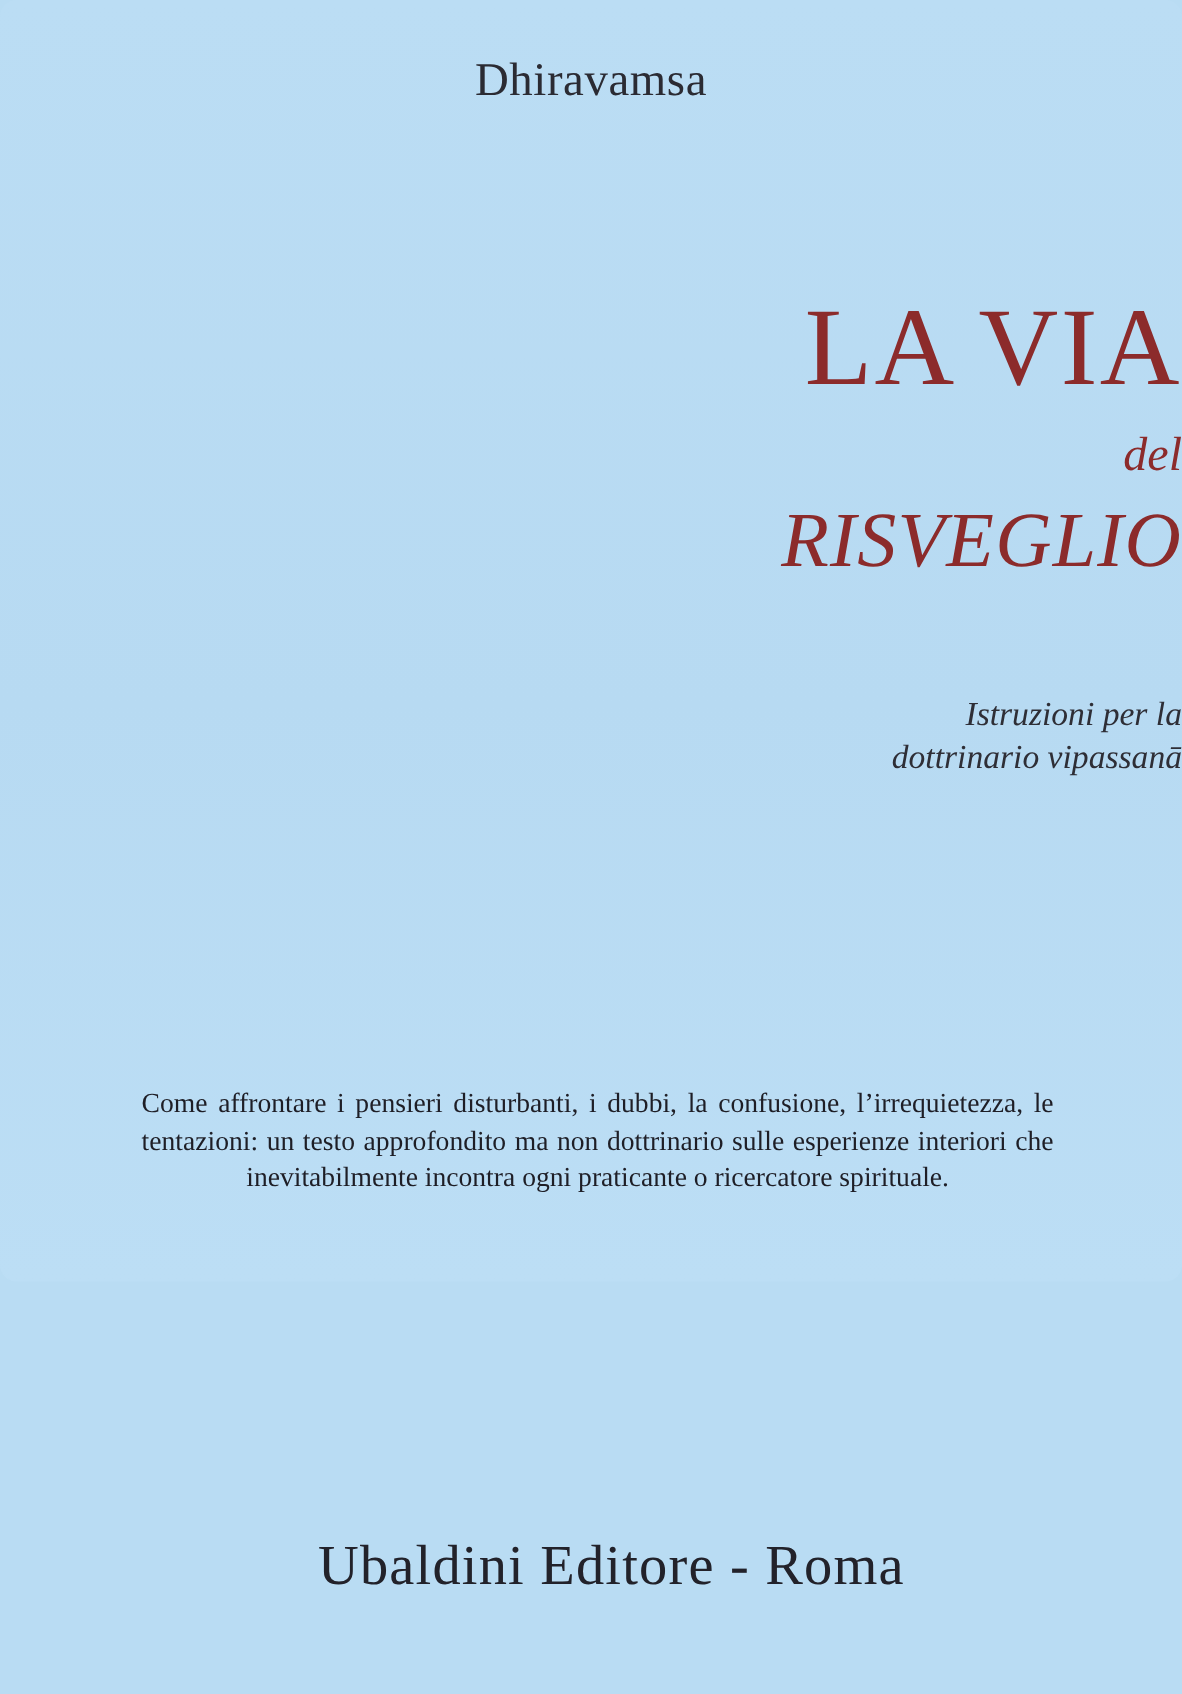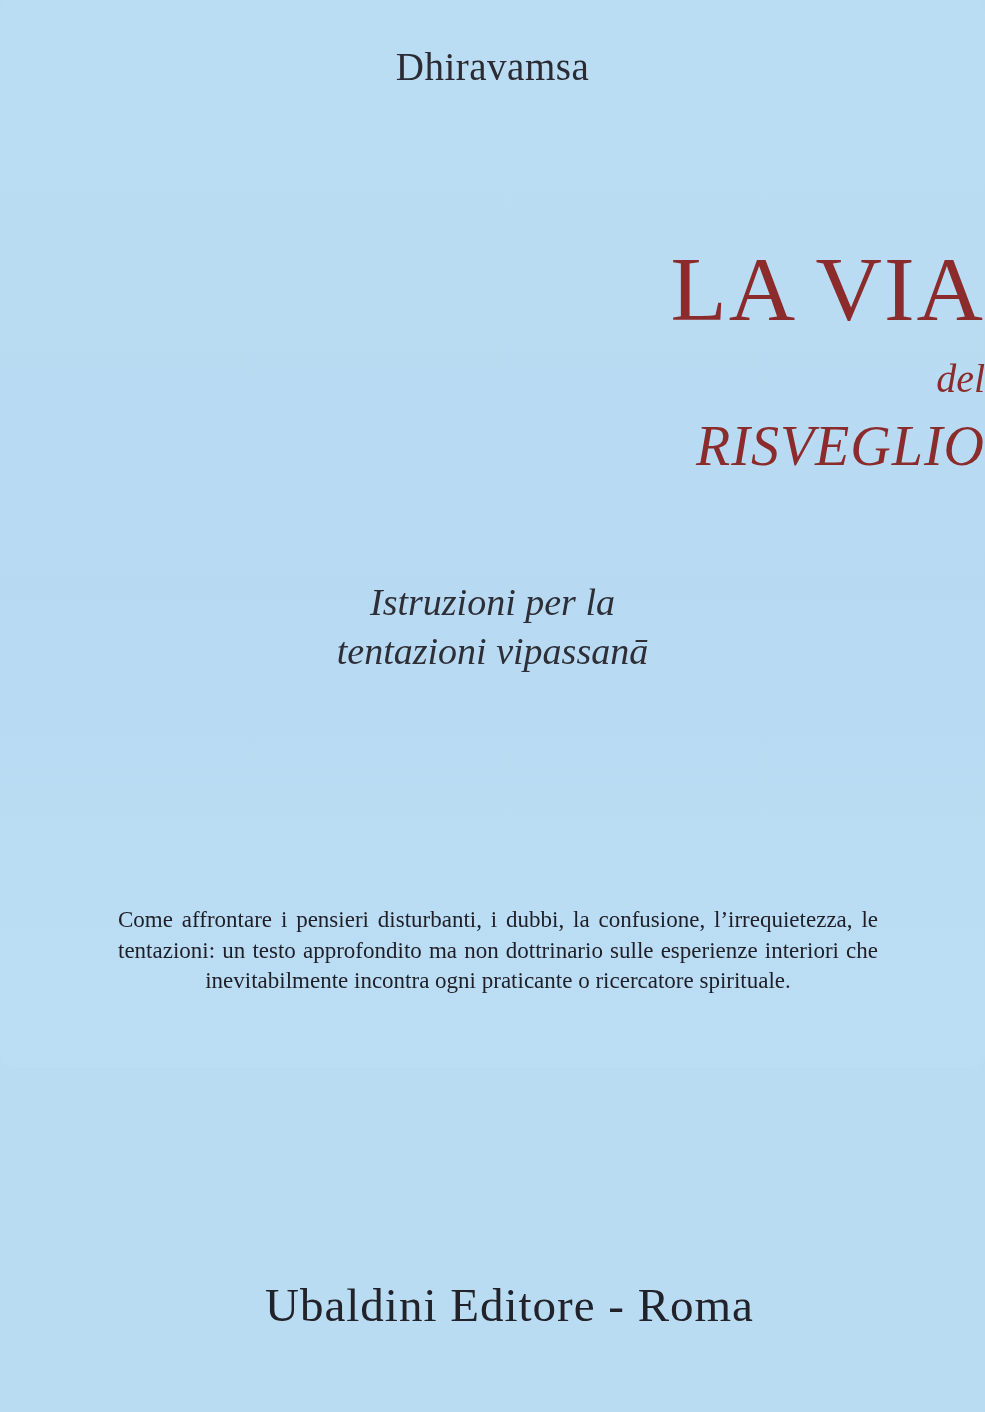--- a/index.html
+++ b/index.html
@@ -50,36 +50,36 @@
   .title-del {
     font-size: 40px;
     font-style: italic;
     line-height: 1.5;
     margin-top: 14px;
     color: #8c2b2b;
     font-family: "Liberation Serif", serif;
     margin-left: 32px;
   }
   .title-second {
-    font-size: 56px;
+    font-size: 65px;
     font-style: italic;
     line-height: 1.05;
     margin-top: 8px;
     letter-spacing: 1px;
     color: #8c2b2b;
     font-family: "Liberation Serif", serif;
   }
   .subtitle {
     position: absolute;
     top: 578px;
     left: 0;
     width: 100%;
-    text-align: center;
+    text-align: right;
     font-style: italic;
-    font-size: 38px;
+    font-size: 28px;
     line-height: 1.28;
     color: #2e2e36;
     font-family: "Liberation Serif", serif;
   }
   .blurb {
     position: absolute;
     top: 905px;
     left: 118px;
     width: 760px;
     text-align: center;
@@ -113,21 +113,21 @@
   <div class="author">Dhiravamsa</div>
 
   <div class="title-block">
     <div class="title-main">LA VIA</div>
     <div class="title-del">del</div>
     <div class="title-second">RISVEGLIO</div>
   </div>
 
   <div class="subtitle">
     <div>Istruzioni per la</div>
-    <div>tentazioni vipassanā</div>
+    <div>dottrinario vipassanā</div>
   </div>
 
   <div class="blurb">
     <span>Come affrontare i pensieri disturbanti, i dubbi, la confusione, l’irrequietezza, le tentazioni: un testo approfondito ma non dottrinario sulle esperienze interiori che inevitabilmente incontra ogni praticante o ricercatore spirituale.</span>
   </div>
 
   <div class="publisher">Ubaldini Editore - Roma</div>
 
 </div>
 

